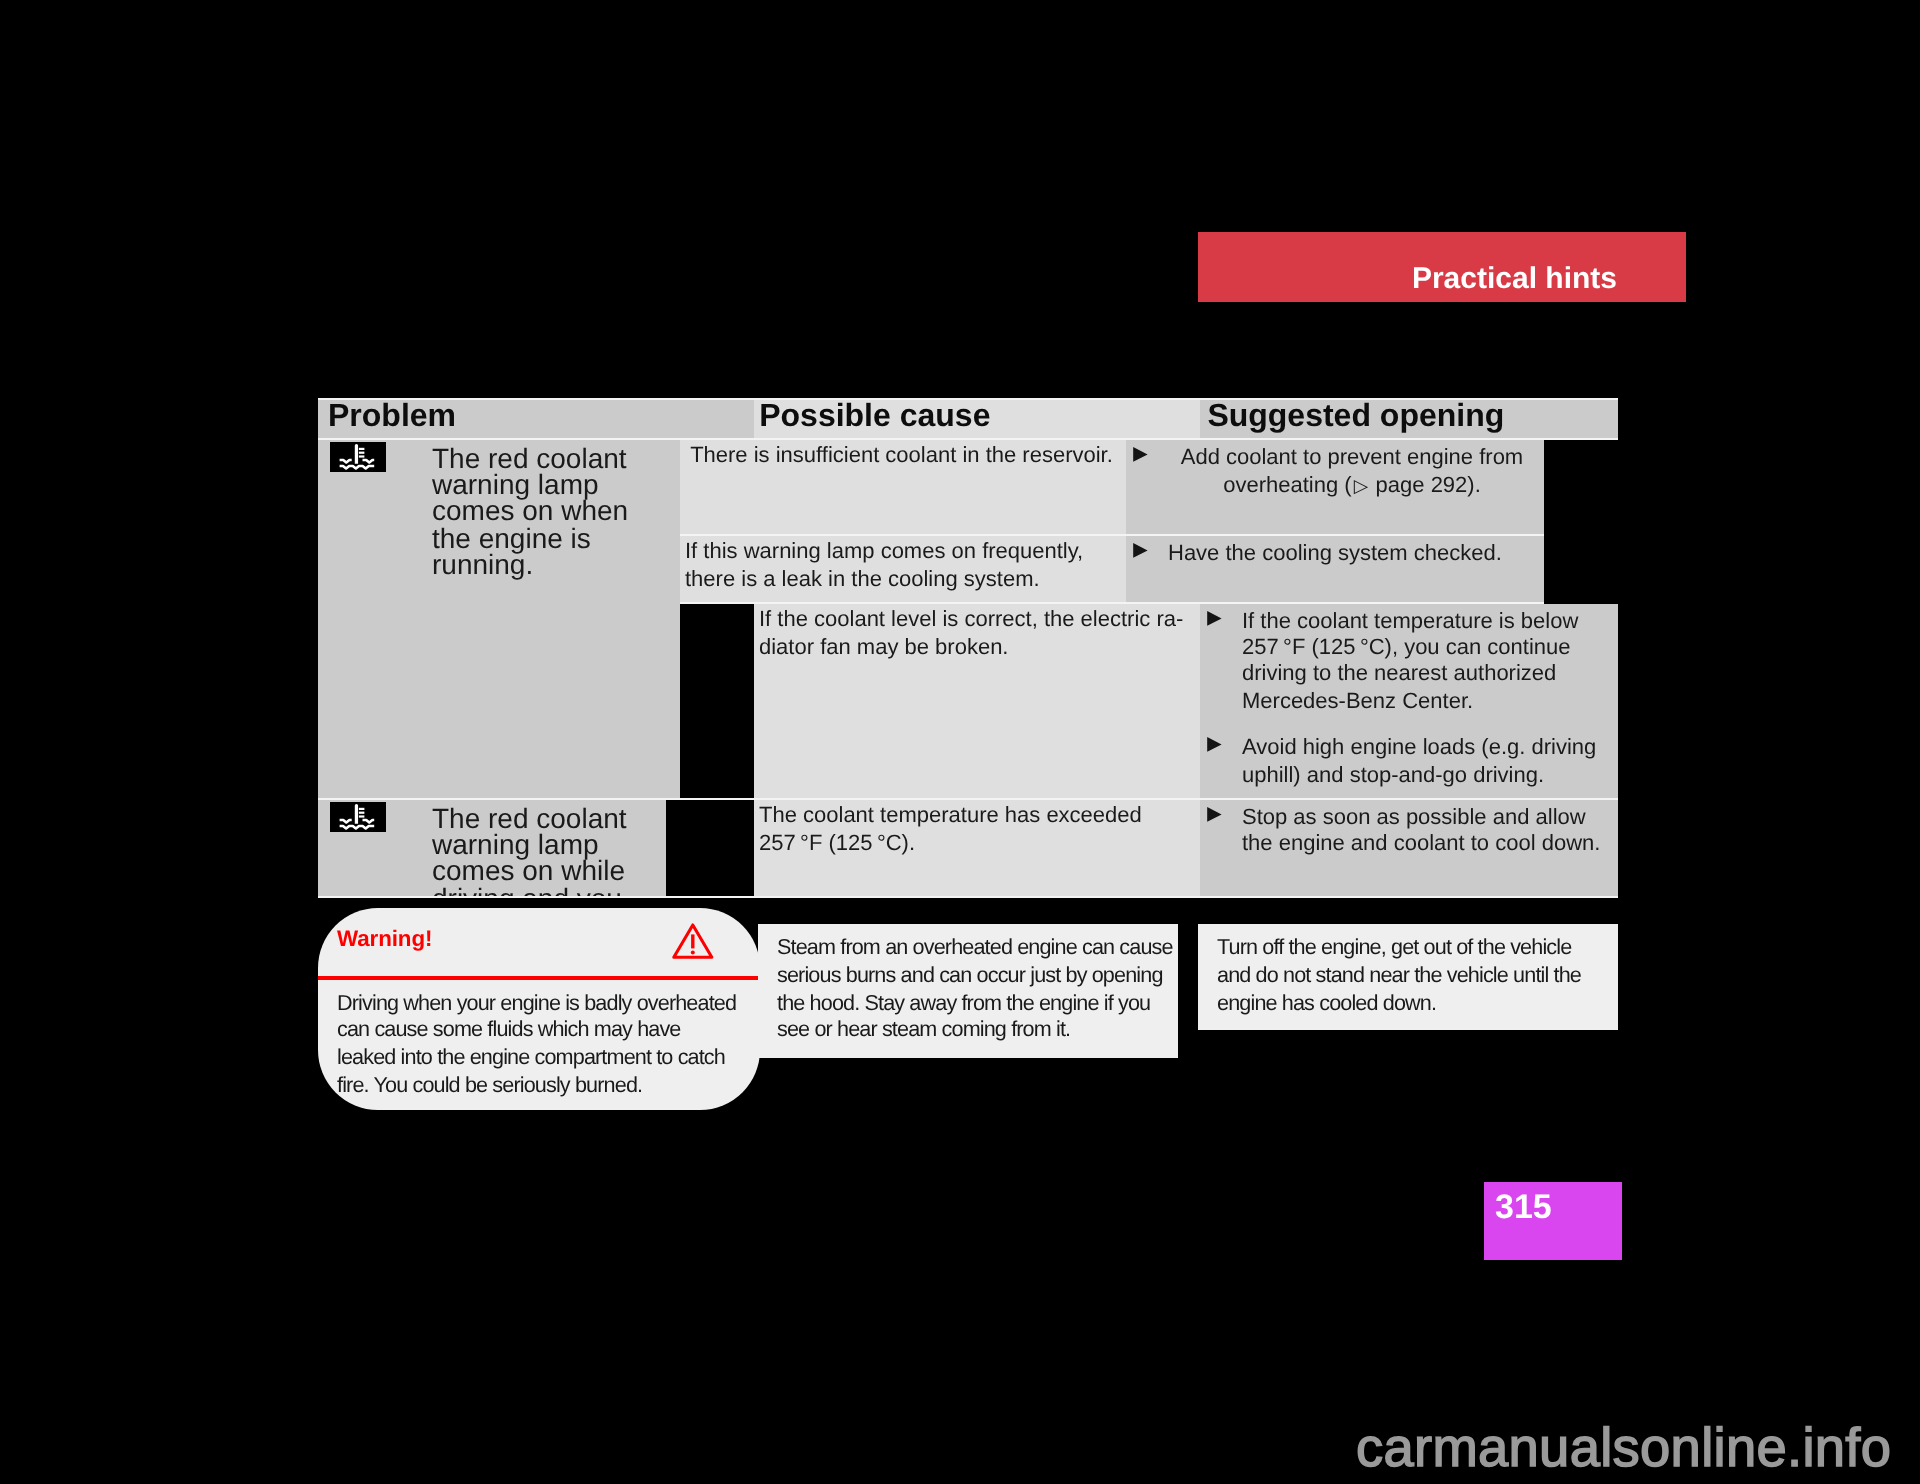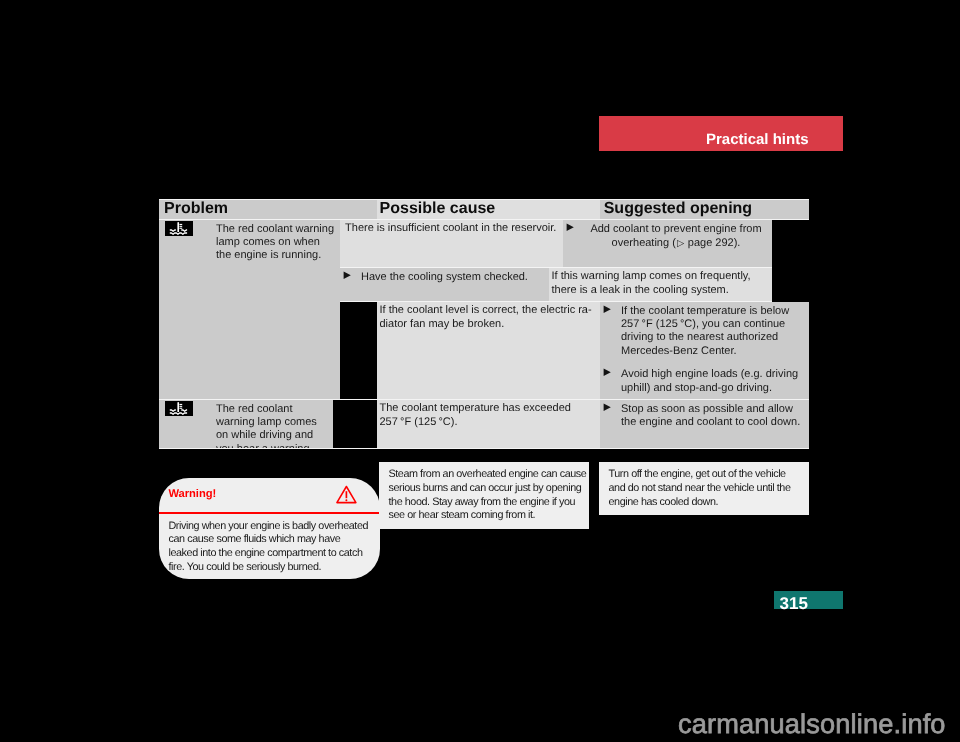--- a/index.html
+++ b/index.html
@@ -28,46 +28,46 @@
   .sep2{height:1px;background:#f4f4f4;}
   .sep2.full{width:650px;}
   .sep2.cs{width:432px;}
   .grp{overflow:hidden;}
   .g48{height:48px;}
   .h47{height:47px;text-align:center;}.h33{height:33px;}.h98{height:97px;margin-left:37px;}.h48{height:48px;margin-left:44px;}
   .cell{font-size:11px;color:#1a1a1a;line-height:13.4px;box-sizing:border-box;}
   .c2.cell{padding:2.3px 4px 5px 2.5px;hyphens:manual;}
   .c3.cell{padding:2.5px 4px 5px 4px;}
   .pcell{display:flex;align-items:flex-start;padding:2.6px 6px 5px 5.5px;box-sizing:border-box;}
-  .ptext{font-size:11px;color:#1a1a1a;line-height:13.4px;display:block;}
+  .ptext{font-size:14px;color:#1a1a1a;line-height:13.4px;display:block;}
   .bullet-row{display:flex;}
   .gap{margin-top:10px;}
   .bullet{width:17px;flex:0 0 17px;line-height:13.4px;}
   .bullet svg{display:block;margin-top:0.3px;margin-left:-1.1px;}
   .btxt{flex:1;}
   .btxt .ref{font-size:9.4px;position:relative;top:-0.3px;margin-left:1.1px;margin-right:0.6px;}
 
   
   .ic{display:block;width:28px;height:15px;flex:0 0 28px;margin-right:23.5px;margin-top:-1.6px;}
 
   
   .box{position:absolute;background:#efefef;box-sizing:border-box;}
   .warn-title{color:#ff0000;font-weight:bold;font-size:11.2px;letter-spacing:-0.05px;}
   .warn-rule{height:2px;background:#ff0000;}
   .boxtxt{hyphens:manual;font-size:10.8px;letter-spacing:-0.43px;color:#1a1a1a;line-height:13.75px;}
-  .warnbox{left:159px;top:478px;width:221px;height:101px;border-radius:30px;}
+  .warnbox{left:159px;top:454px;width:221px;height:101px;border-radius:30px;}
   .warnhead{position:relative;height:34px;}
   .warnhead .warn-title{position:absolute;left:9.5px;top:11px;line-height:11px;}
   .warn-ic{position:absolute;left:176.5px;top:6.8px;display:block;width:21px;height:19px;}
   .warnbody{padding:5.5px 8px 0 9.5px;}
   .box2{left:379px;top:462px;width:210px;height:67px;padding:6px 1.5px 0 9.5px;}
   .box3{left:599px;top:462px;width:210px;height:53px;padding:6px 10.5px 0 9.5px;}
 
   
-  .pnum{position:absolute;left:774px;top:591px;width:69px;height:18px;background:#0f766e;opacity:0.999;}
+  .pnum{position:absolute;left:742px;top:591px;width:69px;height:39px;background:#d946ef;opacity:0.999;}
   .pnum span{position:absolute;left:5.5px;top:3.5px;color:#fff;font-size:17px;font-weight:bold;line-height:17px;filter:opacity(1);}
 
   .wm{position:absolute;left:677.5px;top:710px;color:#9a9a9a;font-size:27.2px;letter-spacing:0.15px;line-height:28px;-webkit-text-stroke:0.75px #9a9a9a;transform:translateZ(0);will-change:transform;}
 </style>
 </head>
 <body>
 
 <div class="page">
 
   <div class="hdr-bar">
@@ -112,31 +112,31 @@
                   <svg viewBox="0 0 9 9" width="9" height="9">
                     <path d="M0.6 0.5 L7.8 4.2 L0.6 7.9 Z" fill="#141414"></path>
                   </svg>
                 </span>
                 <span class="btxt">Add coolant to prevent engine from overheating (<span class="ref">▷</span> page 292).</span>
               </div>
           </div>
         </div>
         <div class="sep2 cs"></div>
         <div class="row sub h33">
+          <div class="c c2 cell">If this warning lamp comes on frequently, there is a leak in the cooling system.</div>
           <div class="c c3 cell">
             <div class="bullet-row">
                 <span class="bullet">
                   <svg viewBox="0 0 9 9" width="9" height="9">
                     <path d="M0.6 0.5 L7.8 4.2 L0.6 7.9 Z" fill="#141414"></path>
                   </svg>
                 </span>
                 <span class="btxt">Have the cooling system checked.</span>
               </div>
           </div>
-          <div class="c c2 cell">If this warning lamp comes on frequently, there is a leak in the cooling system.</div>
         </div>
         <div class="sep2 cs"></div>
         <div class="row sub h98">
           <div class="c c2 cell">If the coolant level is correct, the electric ra­diator fan may be broken.</div>
           <div class="c c3 cell">
             <div class="bullet-row">
                 <span class="bullet">
                   <svg viewBox="0 0 9 9" width="9" height="9">
                     <path d="M0.6 0.5 L7.8 4.2 L0.6 7.9 Z" fill="#141414"></path>
                   </svg>

